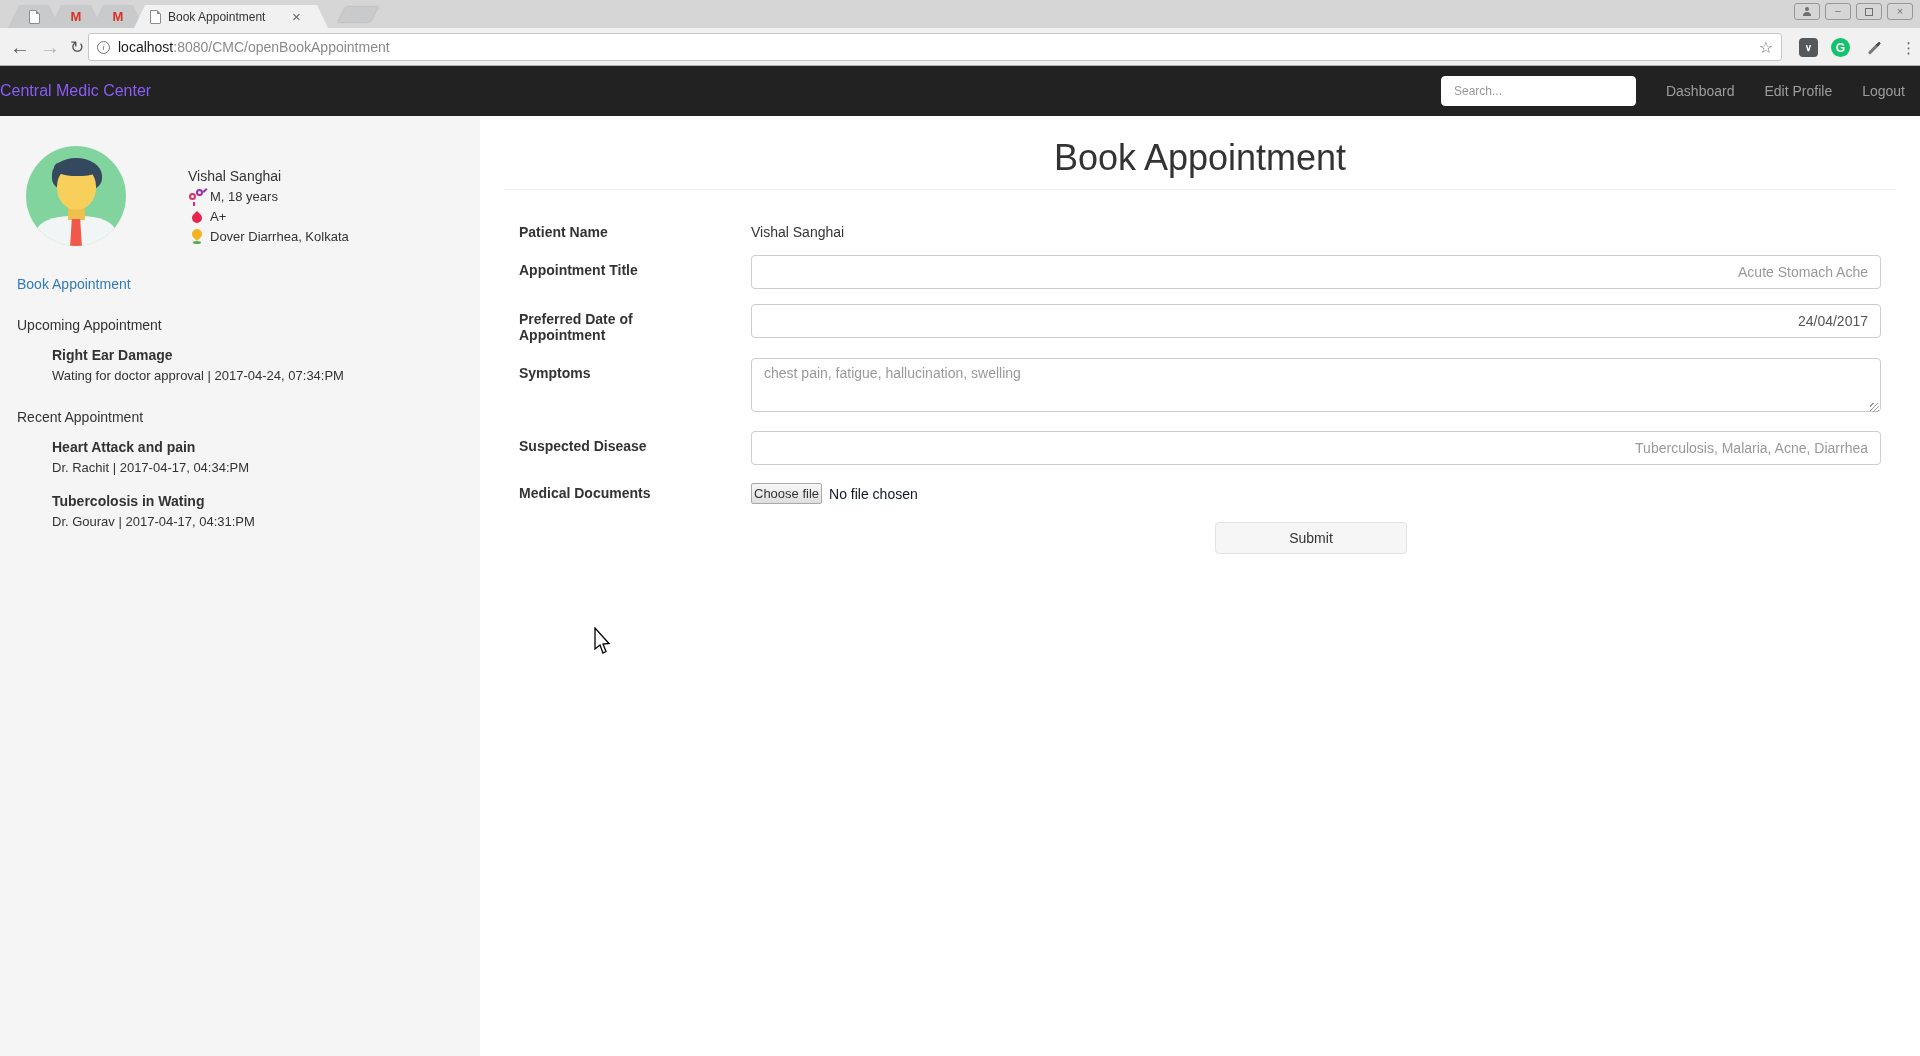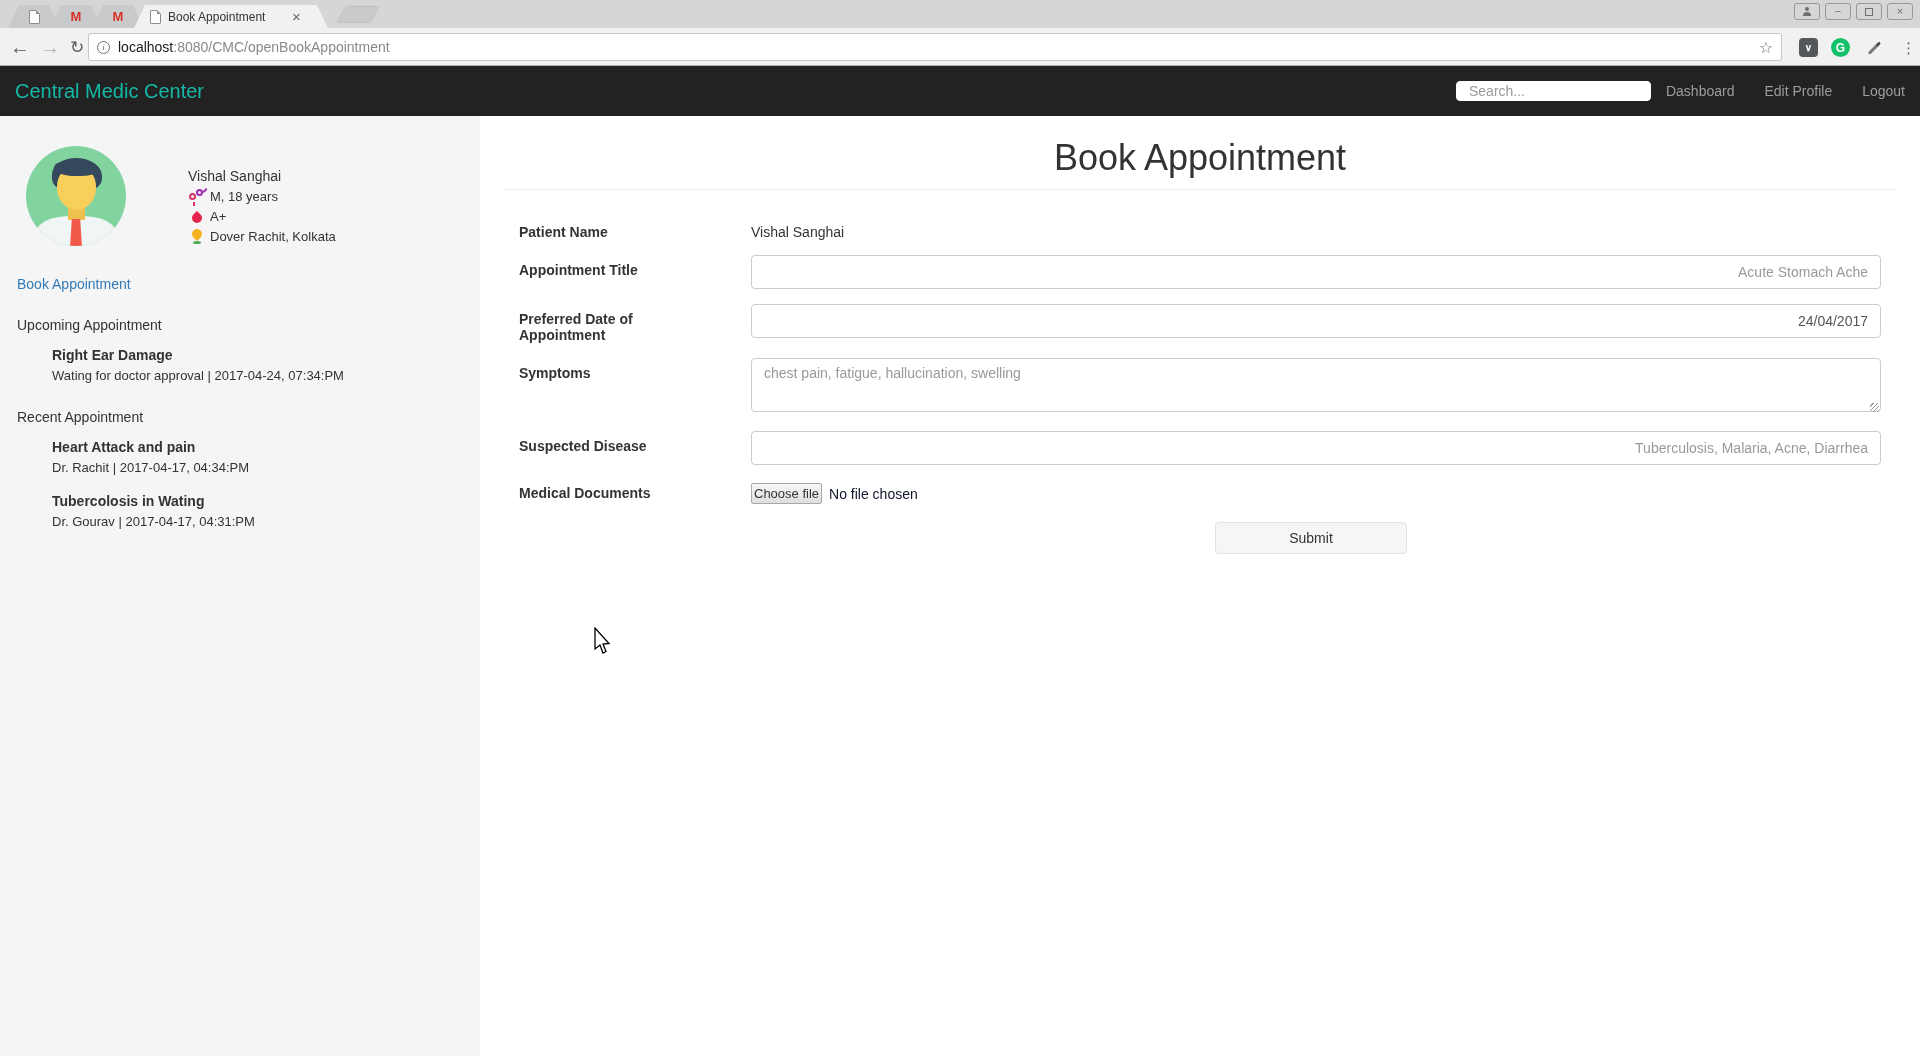--- a/index.html
+++ b/index.html
@@ -64,25 +64,25 @@
              font-size:10px; font-weight:bold; }
   .grammarly-icon { left:1831px; background:#15c26b; border-radius:50%; color:#fff;
              font-size:12px; font-weight:bold; }
   .dropper-icon { left:1865px; }
   .dropper-icon span { display:block; width:3px; height:16px; background:#7a7a7a;
              border-radius:2px; transform:rotate(45deg); border-top:5px solid #4a4a4a; }
   .menu-dots { left:1899px; color:#5f6368; font-size:15px; letter-spacing:0; }
 
   
   .navbar { height:50px; background:#222; display:flex; align-items:center; }
-  .brand { color:#14b8a6; font-size:20px; padding-left:15px; }
+  .brand { color:#8b5cf6; font-size:16px; }
   .nav-right { margin-left:auto; display:flex; align-items:center; }
-  .nav-search { width:195px; height:20px; border:1px solid #fff; border-radius:4px;
-             padding:0 12px; font-size:14px; color:#555; background:#fff;
-             font-family:"Liberation Sans", sans-serif; }
+  .nav-search { width:195px; height:30px; border:1px solid #fff; border-radius:4px;
+             padding:0 12px; font-size:12px; color:#555; background:#fff;
+             font-family:"Liberation Sans", sans-serif; margin-right:15px; }
   .nav-search::placeholder { color:#999; }
   .nav-link { color:#9d9d9d; font-size:14px; padding:0 15px; text-decoration:none; }
   .nav-right .nav-link:last-child { padding-right:15px; }
 
   
   .content { display:flex; height:1021px; }
   .sidebar { width:480px; background:#f5f5f5; flex:0 0 auto; }
   .main { flex:1; padding:0 24px; position:relative; }
 
   
@@ -246,21 +246,21 @@
             </span>
           <span>A+</span>
         </div>
         <div class="p-row">
           <span class="p-ic">
               <span class="pin-icon">
                 <span class="pin-head"></span>
                 <span class="pin-base"></span>
               </span>
             </span>
-          <span>Dover Rachit, Kolkata</span>
+          <span>Dover Diarrhea, Kolkata</span>
         </div>
       </div>
     </div>
 
     <a class="side-link" href="#">Book Appointment</a>
 
     <div class="side-heading">Upcoming Appointment</div>
     <div class="side-item">
       <div class="side-item-title">Right Ear Damage</div>
       <div class="side-item-detail">Wating for doctor approval | 2017-04-24, 07:34:PM</div>

